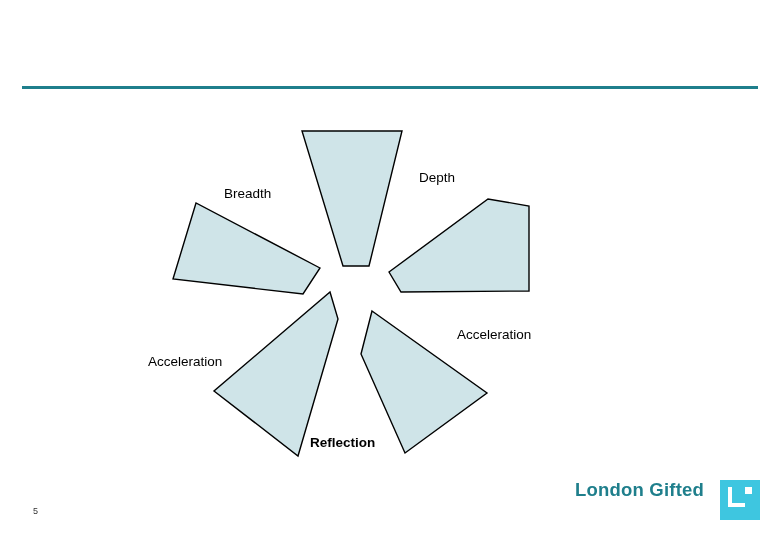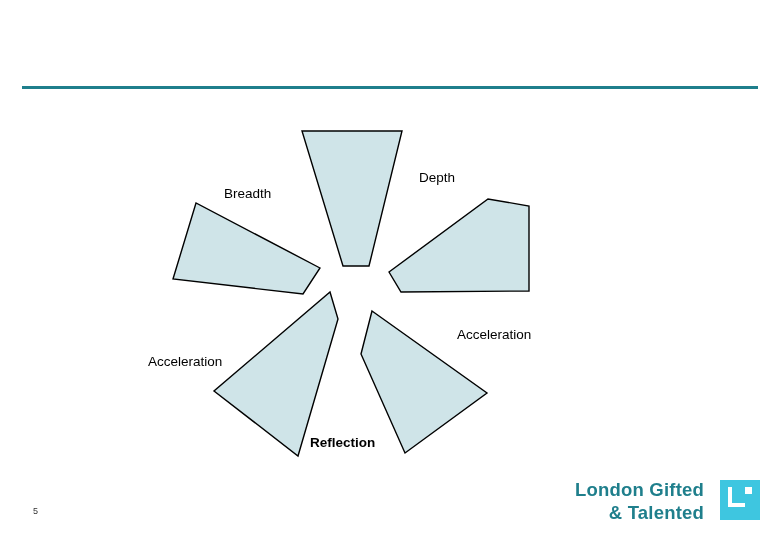--- a/index.html
+++ b/index.html
@@ -135,21 +135,20 @@
   <div class="petal-label lbl-depth">Depth</div>
   <div class="petal-label lbl-indep">Acceleration</div>
   <div class="petal-label lbl-reflect">Reflection</div>
   <div class="petal-label lbl-accel">Acceleration</div>
 
   <div class="page-number">5</div>
 
   <div class="logo">
     <div class="logo-text">
       <div>London Gifted</div>
-      <div>&amp; Talented</div>
     </div>
     <div class="logo-mark">
       <div class="notch"></div>
       <div class="dot"></div>
     </div>
   </div>
 
 </div>
 
 </body></html>

